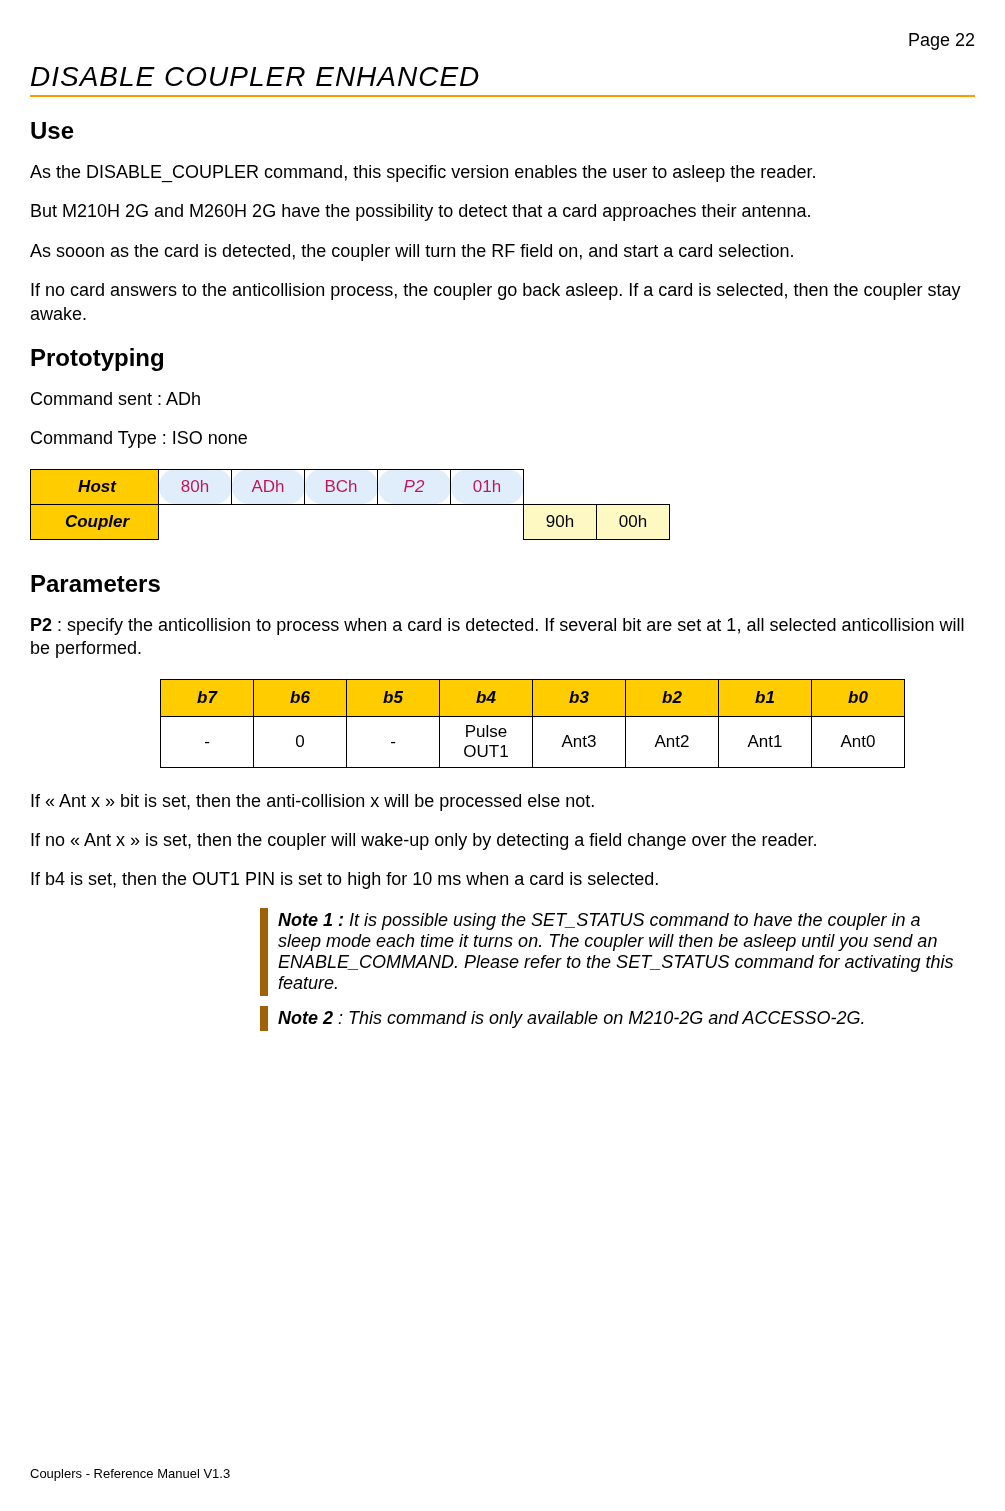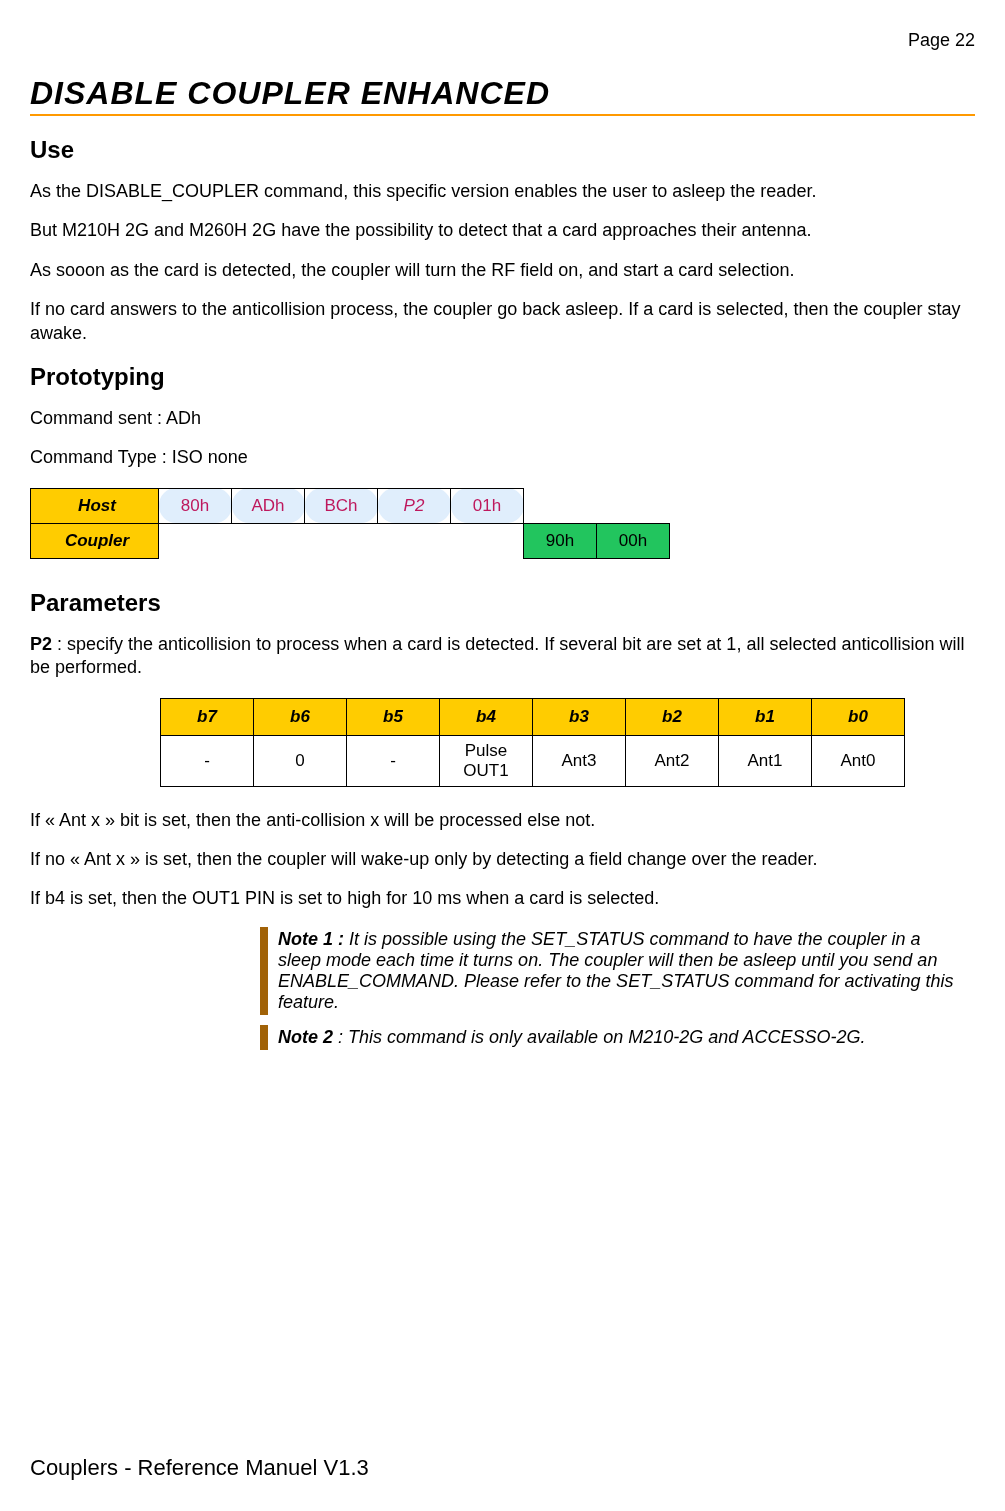--- a/index.html
+++ b/index.html
@@ -8,26 +8,26 @@
       padding: 30px 30px 30px 30px;
       font-size: 18px;
       color: #000;
       width: 945px;
       position: relative;
       min-height: 1451px;
     }
     .page-number {
       text-align: right;
       font-size: 18px;
-      margin-bottom: 24px;
+      margin-bottom: 10px;
     }
     .title {
       font-family: Arial, sans-serif;
-      font-size: 32px;
-      font-weight: bold;
+      font-size: 28px;
+      font-weight: normal;
       font-style: italic;
       letter-spacing: 1px;
       margin-bottom: 2px;
     }
     .title-rule {
       border: none;
       border-top: 2px solid #ff9900;
       margin: 0 0 20px 0;
     }
     h2 {
@@ -60,21 +60,21 @@
     .host-cell {
       background: #e0eefc;
       color: #be185d;
       width: 70px;
       border-radius: 17px;
     }
     .host-cell-italic {
       font-style: italic;
     }
     .coupler-cell {
-      background: #22c55e;
+      background: #fef9c3;
       width: 70px;
     }
     .empty-cell {
       border: none !important;
       width: 70px;
     }
     .bits-table {
       border-collapse: collapse;
       margin: 18px 0 22px 130px;
     }
@@ -102,21 +102,21 @@
       margin-bottom: 6px;
     }
     .note-block .note-label {
       font-weight: bold;
       font-style: italic;
     }
     .footer {
       position: absolute;
       bottom: 30px;
       left: 30px;
-      font-size: 22px;
+      font-size: 13px;
     }
     .bold { font-weight: bold; }
   </style>
 </head>
 <body>
 
 <div class="page-number">Page 22</div>
 
 <div class="title">DISABLE COUPLER ENHANCED</div>
 <hr class="title-rule">

